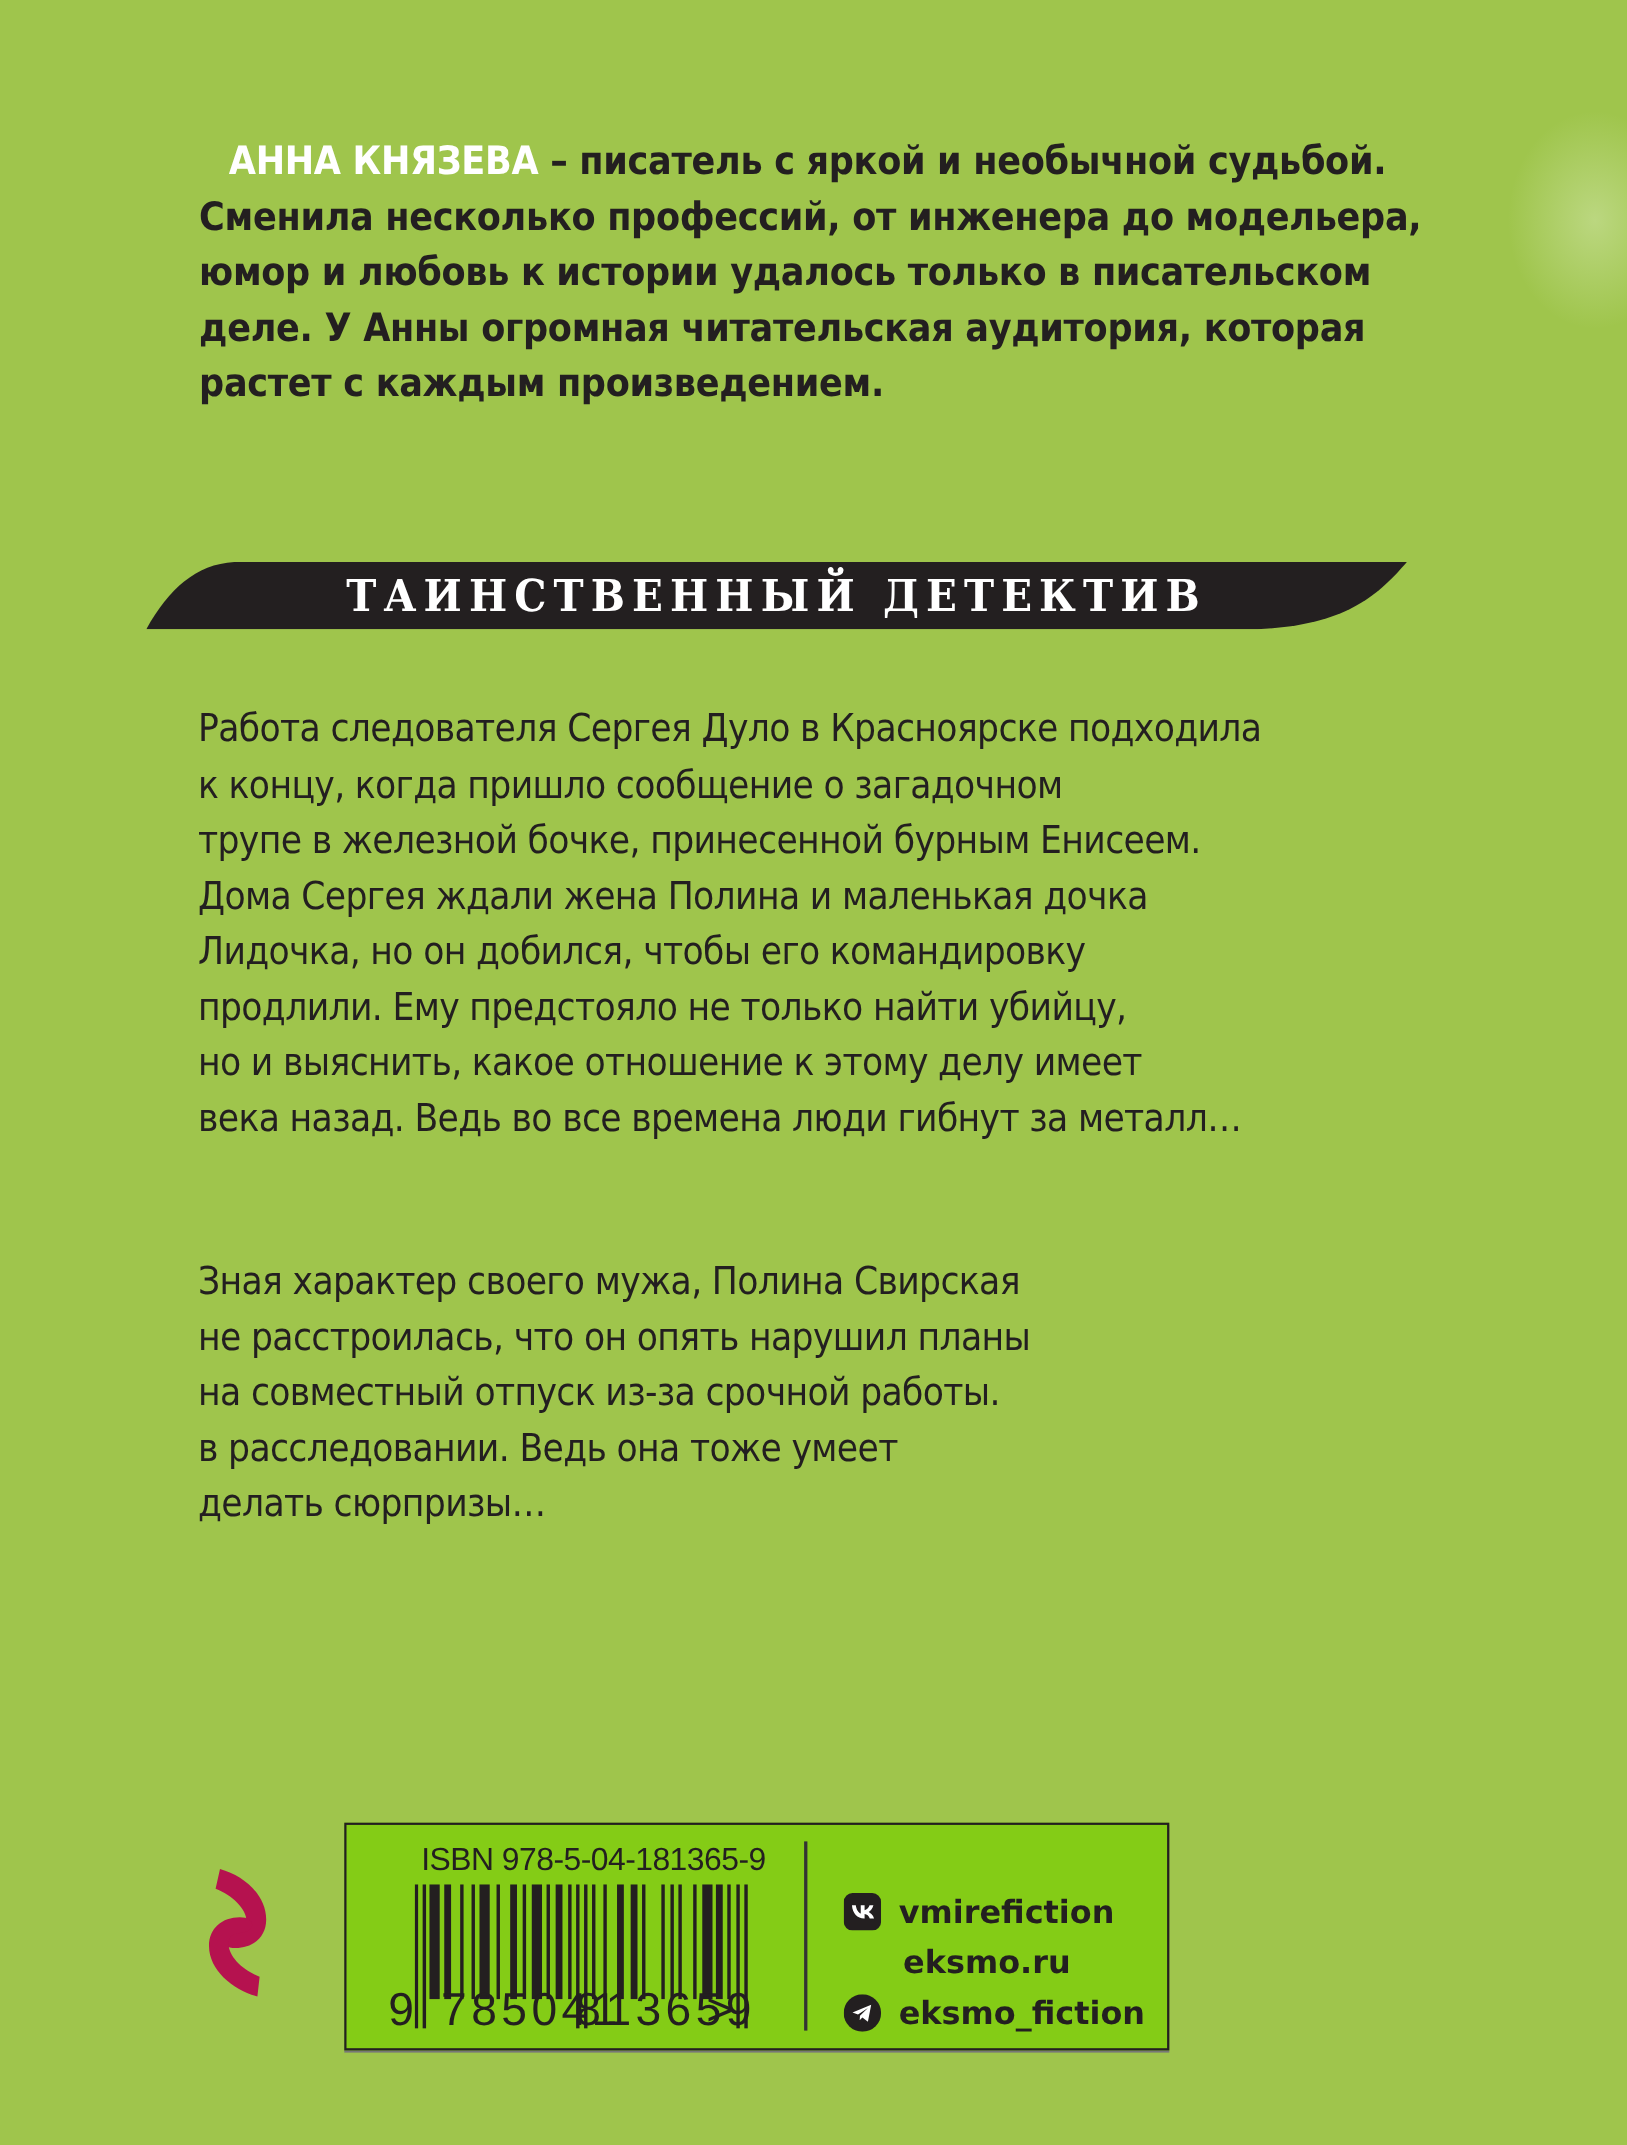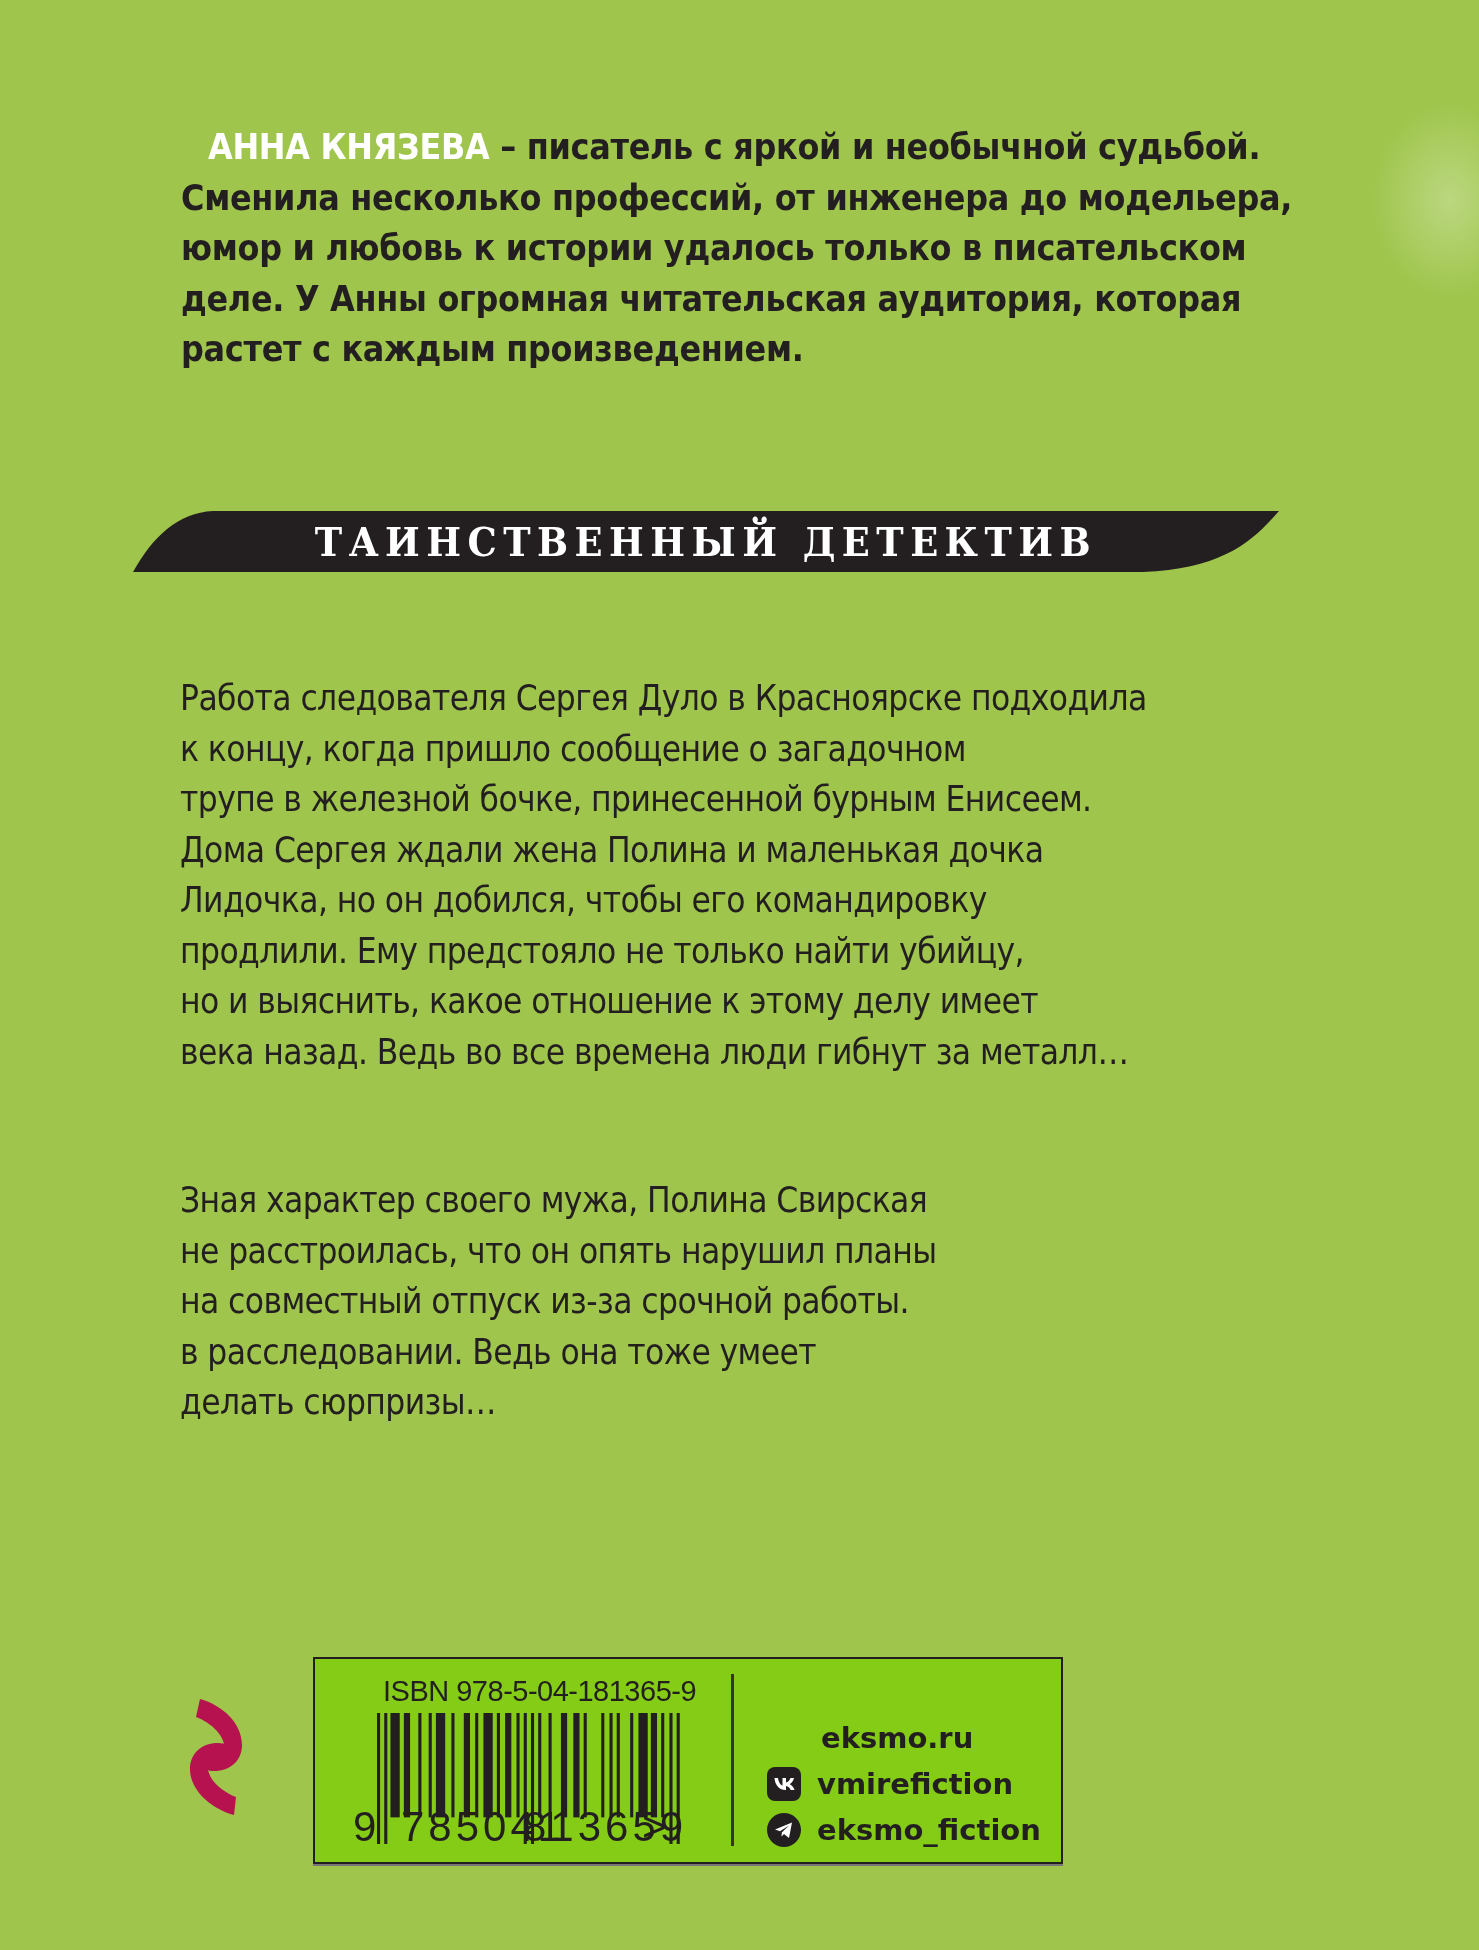--- a/index.html
+++ b/index.html
@@ -34,21 +34,20 @@
       font-size: 40px; letter-spacing: 7px; color: #ffffff;
       padding-left: 0; box-sizing: border-box;
       transform: scaleX(0.92);
     }
 
     .synopsis {
       position: absolute; left: 180px; width: 1120px;
       font-family: "DejaVu Sans Condensed", "DejaVu Sans", sans-serif;
       font-size: 35px; line-height: 50.5px; color: #231f20;
       letter-spacing: -0.6px;
-      margin-top: 35px;
     }
     .synopsis.p1 { top: 638px; }
     .synopsis.p2 { top: 1140px; }
     .synopsis .line { display: block; white-space: nowrap; }
 
     .publisher-logo { position: absolute; left: 172px; top: 1693px; width: 90px; height: 130px; }
 
     .info-box {
       position: absolute; left: 313px; top: 1657px; width: 746px; height: 203px;
       background: #84cc16; border: 2px solid #231f20;
@@ -166,31 +165,31 @@
   </svg>
 
   <span class="barcode-digits digit-first">9</span>
   <span class="barcode-digits digit-group1">785041</span>
   <span class="barcode-digits digit-group2">813659</span>
   <span class="barcode-digits digit-arrow">&gt;</span>
 
   <div class="divider"></div>
 
   <div class="links">
-    <div class="link-row site">
-      <span>eksmo.ru</span>
-    </div>
     <div class="link-row">
       <span class="link-icon">
         <svg width="34" height="34" viewBox="0 0 34 34">
           <rect x="0" y="0" width="34" height="34" rx="8" fill="#231f20"></rect>
           <path d="M7 11 h4 c0.5 4 2.5 7 4.5 7.5 v-7.5 h3.5 v4.5 c2 -0.3 3.8 -2.5 4.5 -4.5 h3.5 c-0.6 3 -2.8 5.3 -4.3 6.2 c1.6 0.8 4 2.7 4.9 5.8 h-3.9 c-0.8 -2.2 -2.6 -3.8 -4.7 -4 v4 h-0.5 c-6 0 -10.5 -4.5 -11 -12 z" fill="#ffffff"></path>
         </svg>
       </span>
       <span>vmirefiction</span>
+    </div>
+    <div class="link-row site">
+      <span>eksmo.ru</span>
     </div>
     <div class="link-row">
       <span class="link-icon">
         <svg width="34" height="34" viewBox="0 0 34 34">
           <circle cx="17" cy="17" r="17" fill="#231f20"></circle>
           <path d="M8 16.5 L25 9.5 L22 25 L17 21 L14.5 23.5 L14.8 19.5 L22 12.5 L13 18.3 Z" fill="#ffffff"></path>
         </svg>
       </span>
       <span>eksmo_fiction</span>
     </div>

